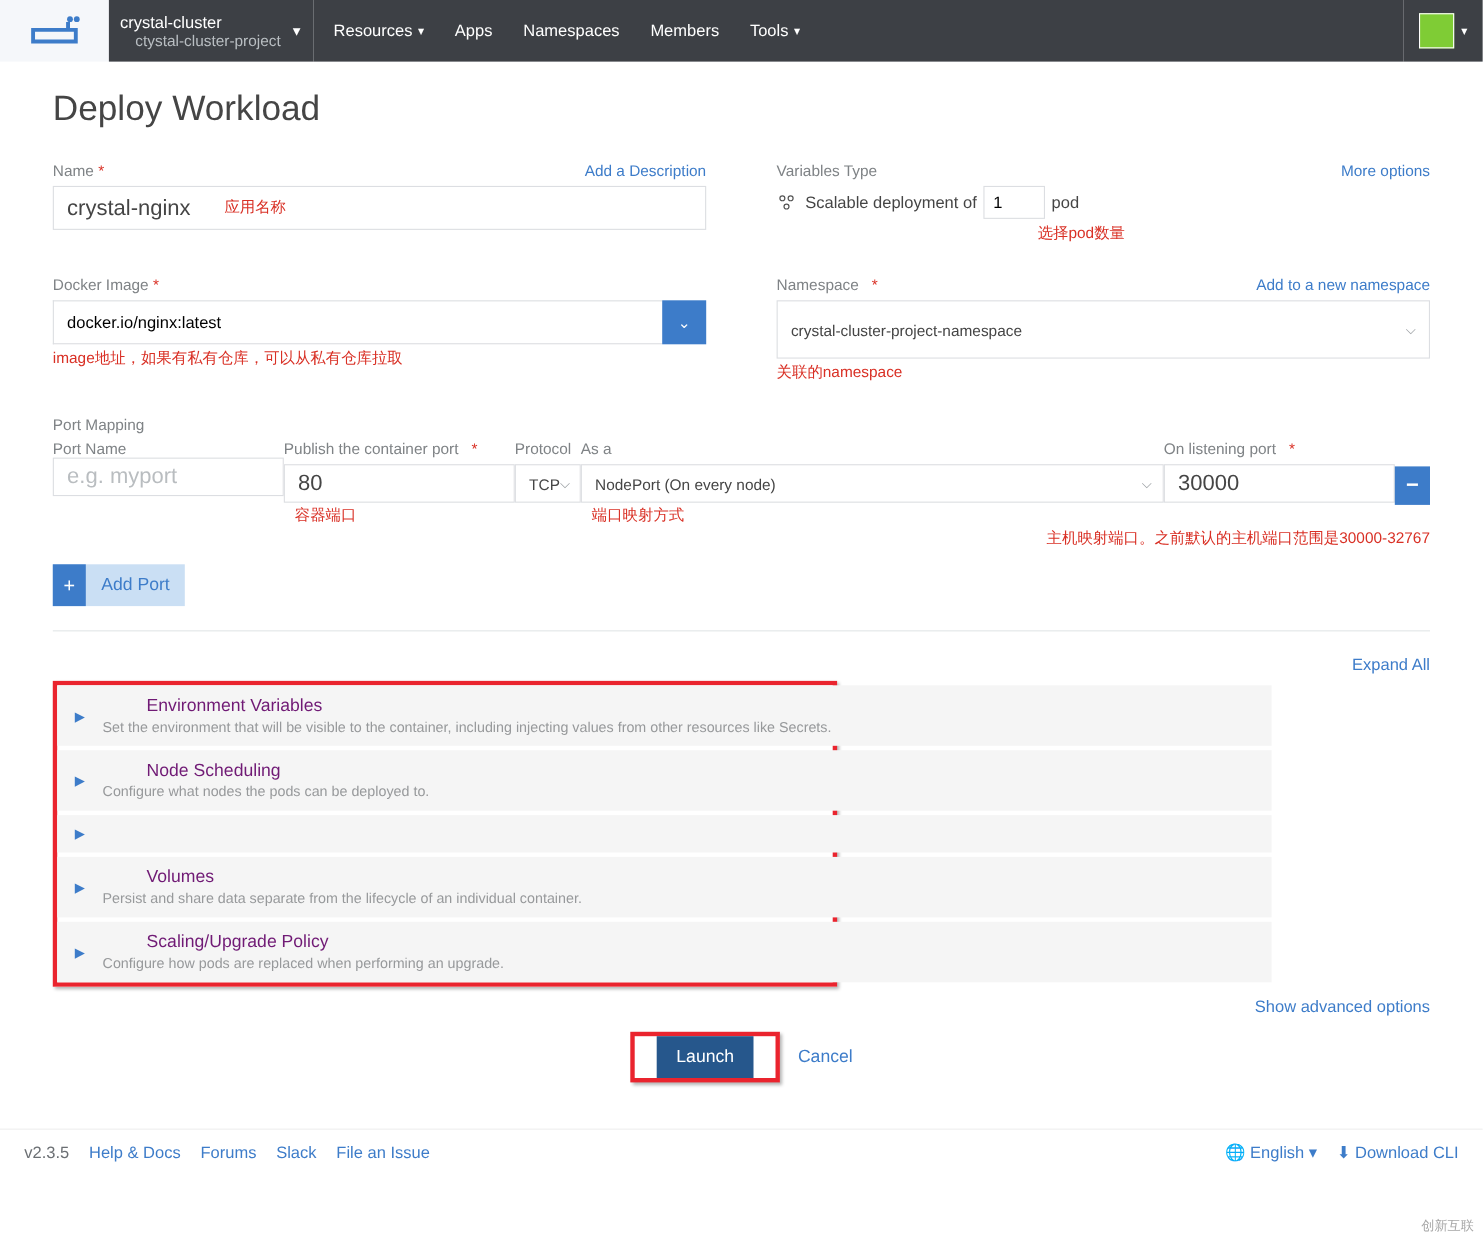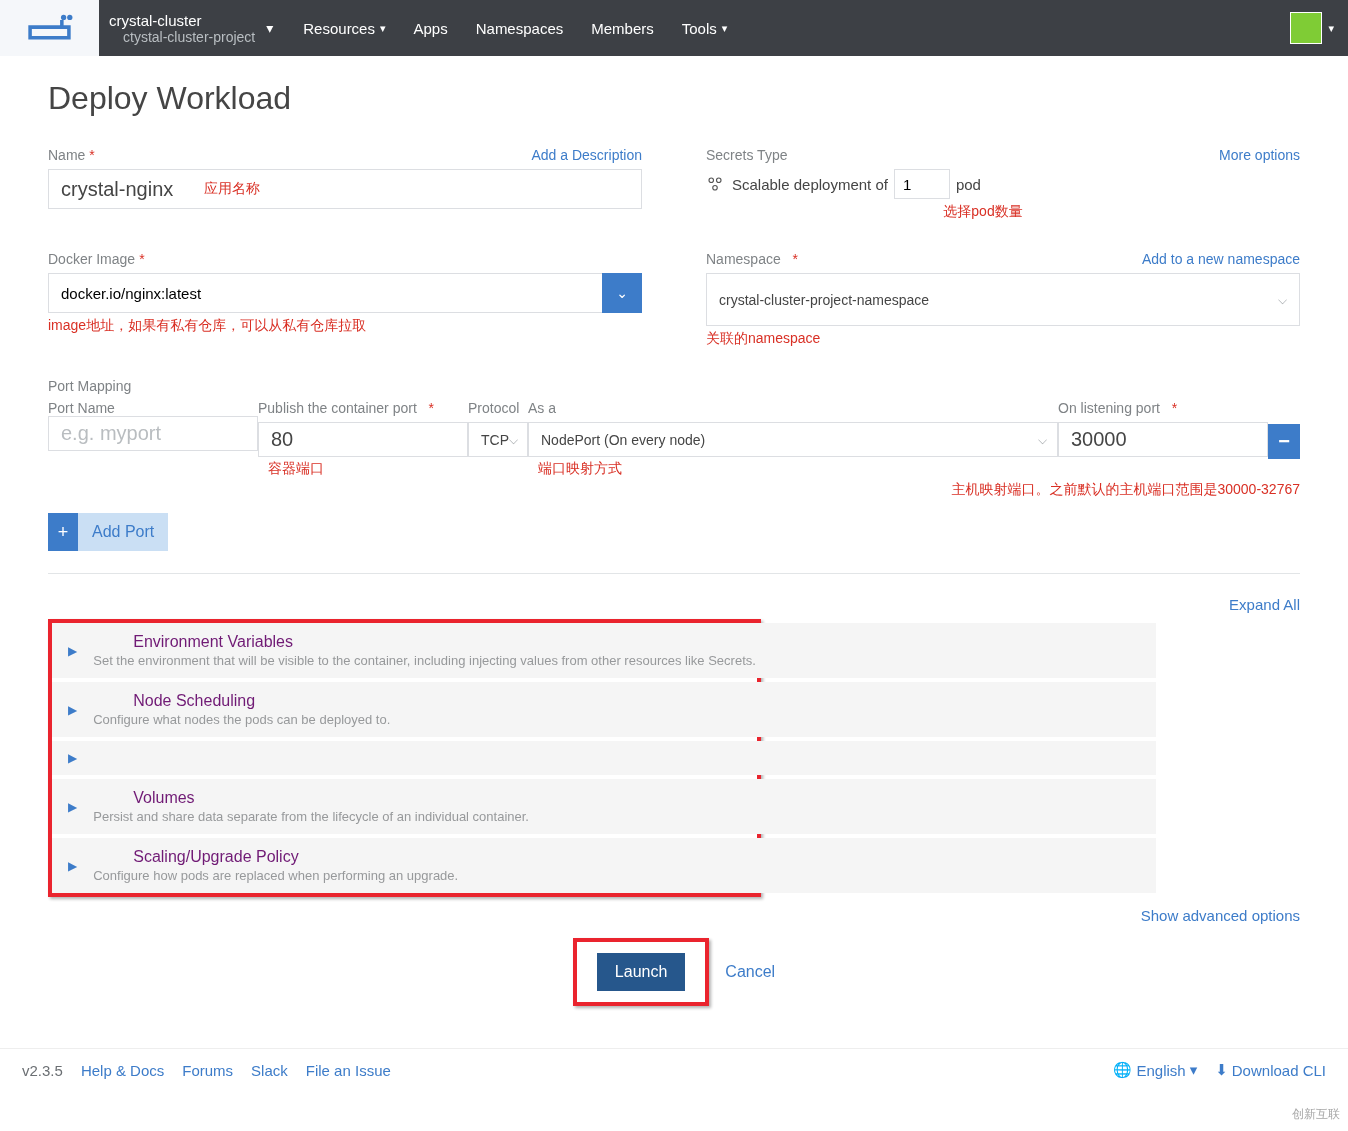--- a/index.html
+++ b/index.html
@@ -78,21 +78,21 @@
     .panel:last-child { margin-bottom: 0; }
     .panel-caret { color: #3d7cc9; margin-right: 16px; font-size: 12px; }
     .panel-body { flex: 1; }
     .panel-title { font-size: 16px; color: #701a75; margin-left: 40px; }
     .panel-desc { font-size: 13px; color: #97999b; margin-top: 2px; }
     .panels-container { position: relative; margin-left: 18px; }
     
     .show-adv { text-align: right; color: #3d7cc9; margin-top: 10px; font-size: 15px; cursor: pointer; }
     
     .actions { display: flex; justify-content: center; gap: 16px; margin-top: 14px; align-items: center; }
-    .launch-wrap { border: 4px solid #ea242e; padding: 11px 20px; box-shadow: 2px 2px 3px rgba(0,0,0,0.3); }
+    .launch-wrap { border: 4px solid #ea242e; padding: 0 20px; box-shadow: 2px 2px 3px rgba(0,0,0,0.3); }
     .launch-btn { background: #26578c; color: #fff; padding: 10px 18px; font-size: 16px; border: none; cursor: pointer; }
     .cancel-btn { color: #3d7cc9; font-size: 16px; background: none; border: none; cursor: pointer; }
     
     .footer { display: flex; align-items: center; padding: 12px 22px; margin-top: 22px; color: #6b6f73; font-size: 15px; gap: 18px; border-top: 1px solid #eee; }
     .footer-link { color: #3d7cc9; cursor: pointer; }
     .footer-spacer { flex: 1; }
     .footer-lang, .footer-dl { color: #3d7cc9; display: flex; align-items: center; gap: 4px; cursor: pointer; }
     .watermark { position: absolute; right: 8px; bottom: 8px; opacity: 0.75; font-size: 12px; color: #888; }
   </style>
 </head>
@@ -134,21 +134,21 @@
   <h1 class="page-title">Deploy Workload</h1>
 
   <div class="row">
     <div class="col">
       <label class="label"><span>Name</span><span class="req">*</span></label>
       <span class="link-right">Add a Description</span>
       <input class="input-text" value="crystal-nginx" style="">
       <span class="annotation ann-inline">应用名称</span>
     </div>
     <div class="col">
-      <label class="label">Secrets Type</label>
+      <label class="label">Variables Type</label>
       <span class="link-right">More options</span>
       <div class="workload-type">
         <svg class="wt-icon" viewBox="0 0 24 24">
             <circle cx="7" cy="7" r="3" fill="none" stroke="#555" stroke-width="1.5"></circle>
             <circle cx="17" cy="7" r="3" fill="none" stroke="#555" stroke-width="1.5"></circle>
             <circle cx="12" cy="17" r="3" fill="none" stroke="#555" stroke-width="1.5"></circle>
           </svg>
         <span class="wt-text">Scalable deployment of</span>
         <input class="wt-input" value="1" style="">
         <span class="wt-text">pod</span>

